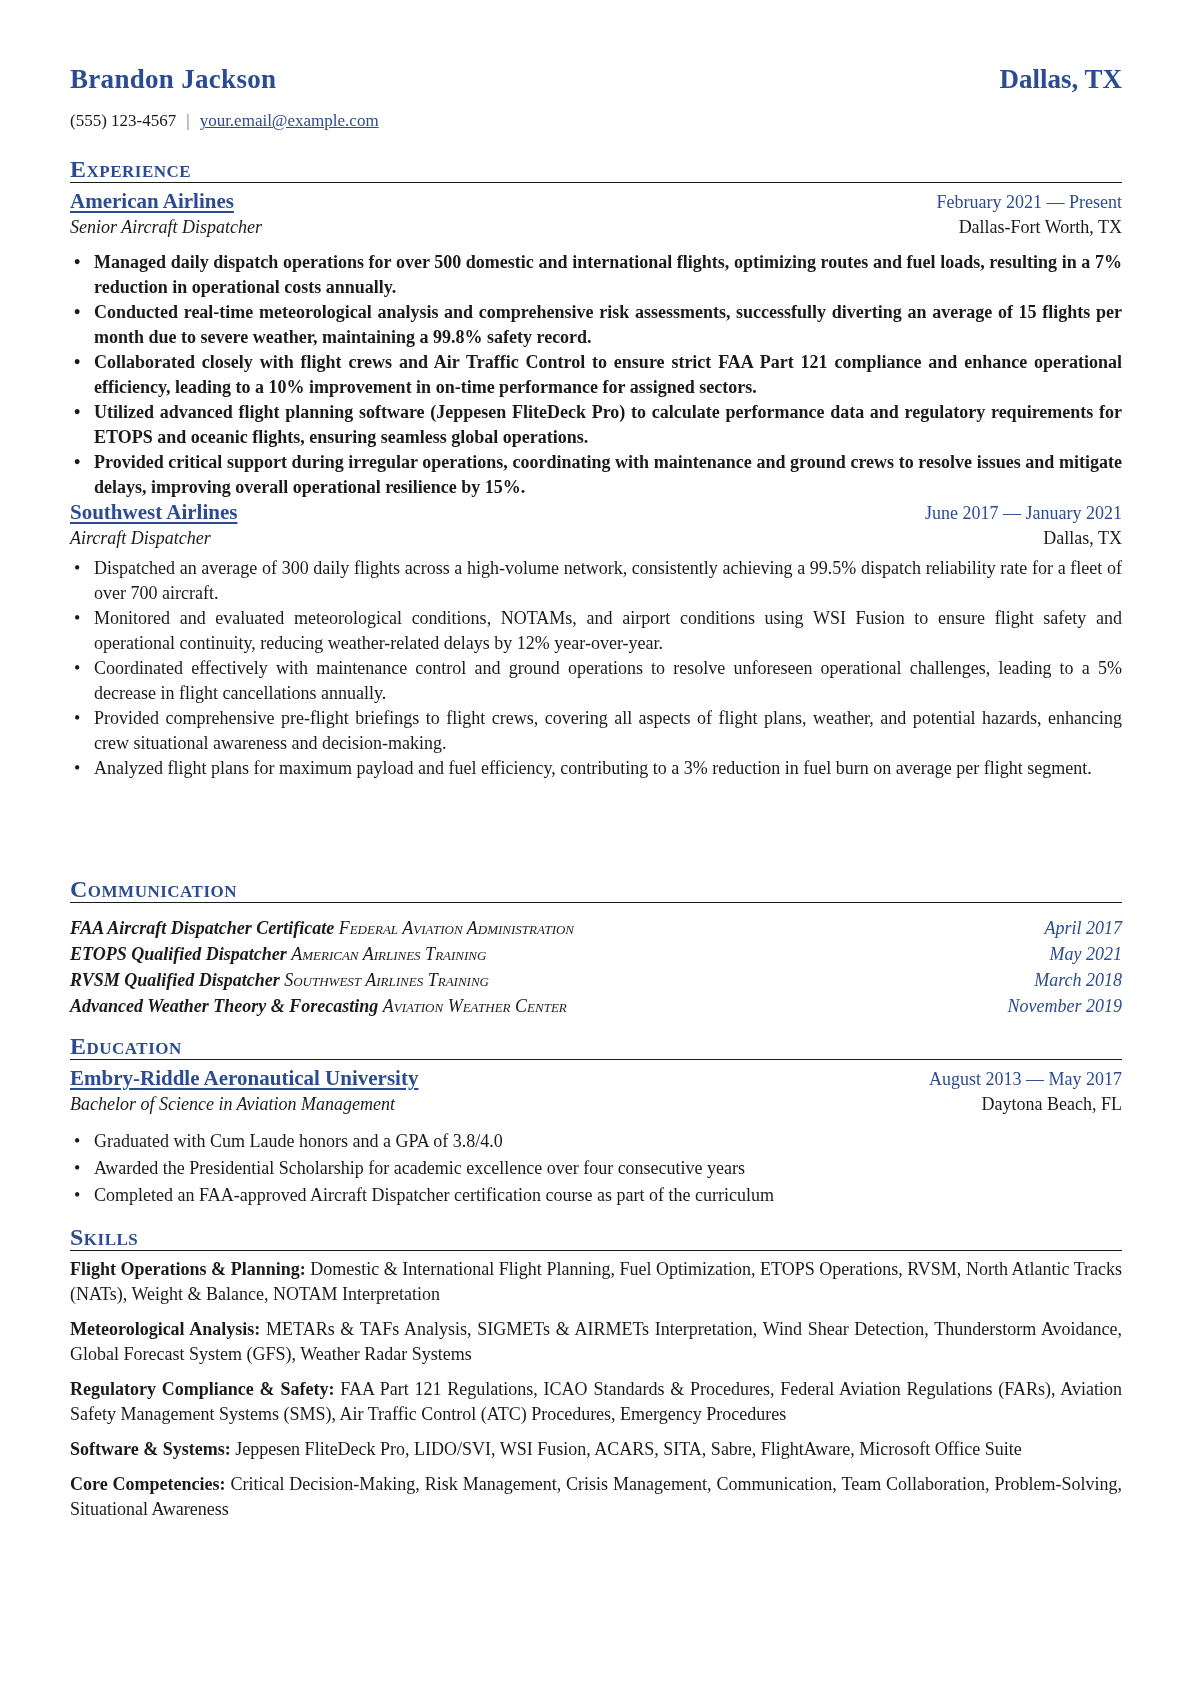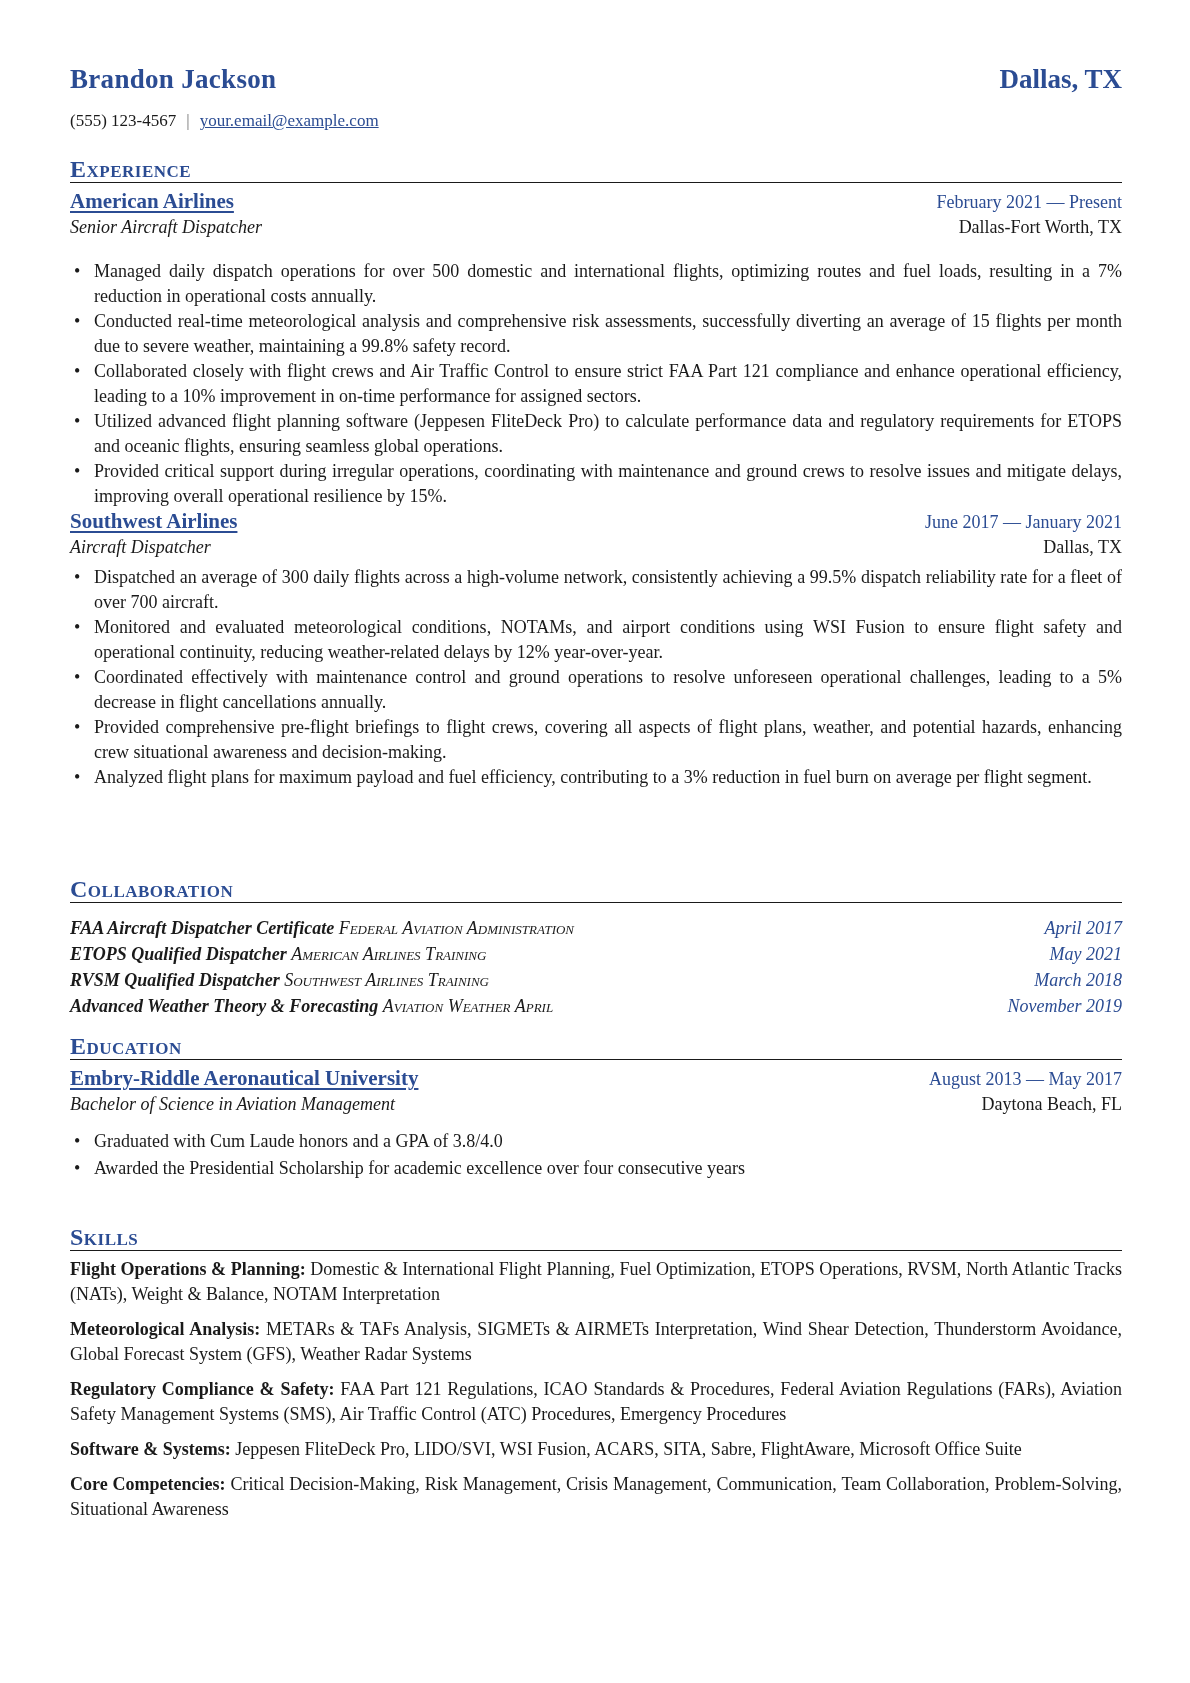--- a/index.html
+++ b/index.html
@@ -53,21 +53,21 @@
 
     <div style="margin-top:6px;">
       <div class="row" style="height:28px;">
         <a href="#" class="org">American Airlines</a>
         <span class="date">February 2021 — Present</span>
       </div>
       <div class="row" style="height:28px;">
         <span class="role">Senior Aircraft Dispatcher</span>
         <span>Dallas-Fort Worth, TX</span>
       </div>
-      <ul class="bullets" style="margin-top:14px;">
+      <ul class="bullets" style="margin-top:5px;font-weight:bold;">
         <li>Managed daily dispatch operations for over 500 domestic and international flights, optimizing routes and fuel loads, resulting in a 7% reduction in operational costs annually.</li>
         <li>Conducted real-time meteorological analysis and comprehensive risk assessments, successfully diverting an average of 15 flights per month due to severe weather, maintaining a 99.8% safety record.</li>
         <li>Collaborated closely with flight crews and Air Traffic Control to ensure strict FAA Part 121 compliance and enhance operational efficiency, leading to a 10% improvement in on-time performance for assigned sectors.</li>
         <li>Utilized advanced flight planning software (Jeppesen FliteDeck Pro) to calculate performance data and regulatory requirements for ETOPS and oceanic flights, ensuring seamless global operations.</li>
         <li>Provided critical support during irregular operations, coordinating with maintenance and ground crews to resolve issues and mitigate delays, improving overall operational resilience by 15%.</li>
       </ul>
     </div>
 
     <div style="margin-top:0px;">
       <div class="row" style="height:28px;">
@@ -82,55 +82,56 @@
         <li>Dispatched an average of 300 daily flights across a high-volume network, consistently achieving a 99.5% dispatch reliability rate for a fleet of over 700 aircraft.</li>
         <li>Monitored and evaluated meteorological conditions, NOTAMs, and airport conditions using WSI Fusion to ensure flight safety and operational continuity, reducing weather-related delays by 12% year-over-year.</li>
         <li>Coordinated effectively with maintenance control and ground operations to resolve unforeseen operational challenges, leading to a 5% decrease in flight cancellations annually.</li>
         <li>Provided comprehensive pre-flight briefings to flight crews, covering all aspects of flight plans, weather, and potential hazards, enhancing crew situational awareness and decision-making.</li>
         <li>Analyzed flight plans for maximum payload and fuel efficiency, contributing to a 3% reduction in fuel burn on average per flight segment.</li>
       </ul>
     </div>
   </div>
 
   <div style="position:absolute; top:876px; left:0; width:1052px;">
-    <div class="section-title">Collaboration</div>
+    <div class="section-title">Communication</div>
     <div style="margin-top:12px;font-style:italic;">
       <div class="cert-row">
         <span><span class="cert-name">FAA Aircraft Dispatcher Certificate</span> <span class="cert-issuer">Federal Aviation Administration</span></span>
         <span class="date">April 2017</span>
       </div>
       <div class="cert-row">
         <span><span class="cert-name">ETOPS Qualified Dispatcher</span> <span class="cert-issuer">American Airlines Training</span></span>
         <span class="date">May 2021</span>
       </div>
       <div class="cert-row">
         <span><span class="cert-name">RVSM Qualified Dispatcher</span> <span class="cert-issuer">Southwest Airlines Training</span></span>
         <span class="date">March 2018</span>
       </div>
       <div class="cert-row">
-        <span><span class="cert-name">Advanced Weather Theory &amp; Forecasting</span> <span class="cert-issuer">Aviation Weather April</span></span>
+        <span><span class="cert-name">Advanced Weather Theory &amp; Forecasting</span> <span class="cert-issuer">Aviation Weather Center</span></span>
         <span class="date">November 2019</span>
       </div>
     </div>
   </div>
 
   <div style="position:absolute; top:1033px; left:0; width:1052px;">
     <div class="section-title">Education</div>
     <div style="margin-top:6px;">
       <div class="row" style="height:28px;">
         <a href="#" class="org">Embry-Riddle Aeronautical University</a>
         <span class="date">August 2013 — May 2017</span>
       </div>
       <div class="row" style="height:28px;">
         <span class="role">Bachelor of Science in Aviation Management</span>
         <span>Daytona Beach, FL</span>
       </div>
       <ul class="bullets" style="margin-top:6px; line-height:27px;">
         <li>Graduated with Cum Laude honors and a GPA of 3.8/4.0</li>
         <li>Awarded the Presidential Scholarship for academic excellence over four consecutive years</li>
+        <li>Completed an FAA-approved Aircraft Dispatcher certification course as part of the curriculum</li>
       </ul>
     </div>
   </div>
 
   <div style="position:absolute; top:1224px; left:0; width:1052px;">
     <div class="section-title">Skills</div>
     <div style="margin-top:6px;">
       <div class="skill"><b>Flight Operations &amp; Planning:</b> <span>Domestic &amp; International Flight Planning, Fuel Optimization, ETOPS Operations, RVSM, North Atlantic Tracks (NATs), Weight &amp; Balance, NOTAM Interpretation</span></div>
       <div class="skill"><b>Meteorological Analysis:</b> <span>METARs &amp; TAFs Analysis, SIGMETs &amp; AIRMETs Interpretation, Wind Shear Detection, Thunderstorm Avoidance, Global Forecast System (GFS), Weather Radar Systems</span></div>
       <div class="skill"><b>Regulatory Compliance &amp; Safety:</b> <span>FAA Part 121 Regulations, ICAO Standards &amp; Procedures, Federal Aviation Regulations (FARs), Aviation Safety Management Systems (SMS), Air Traffic Control (ATC) Procedures, Emergency Procedures</span></div>

